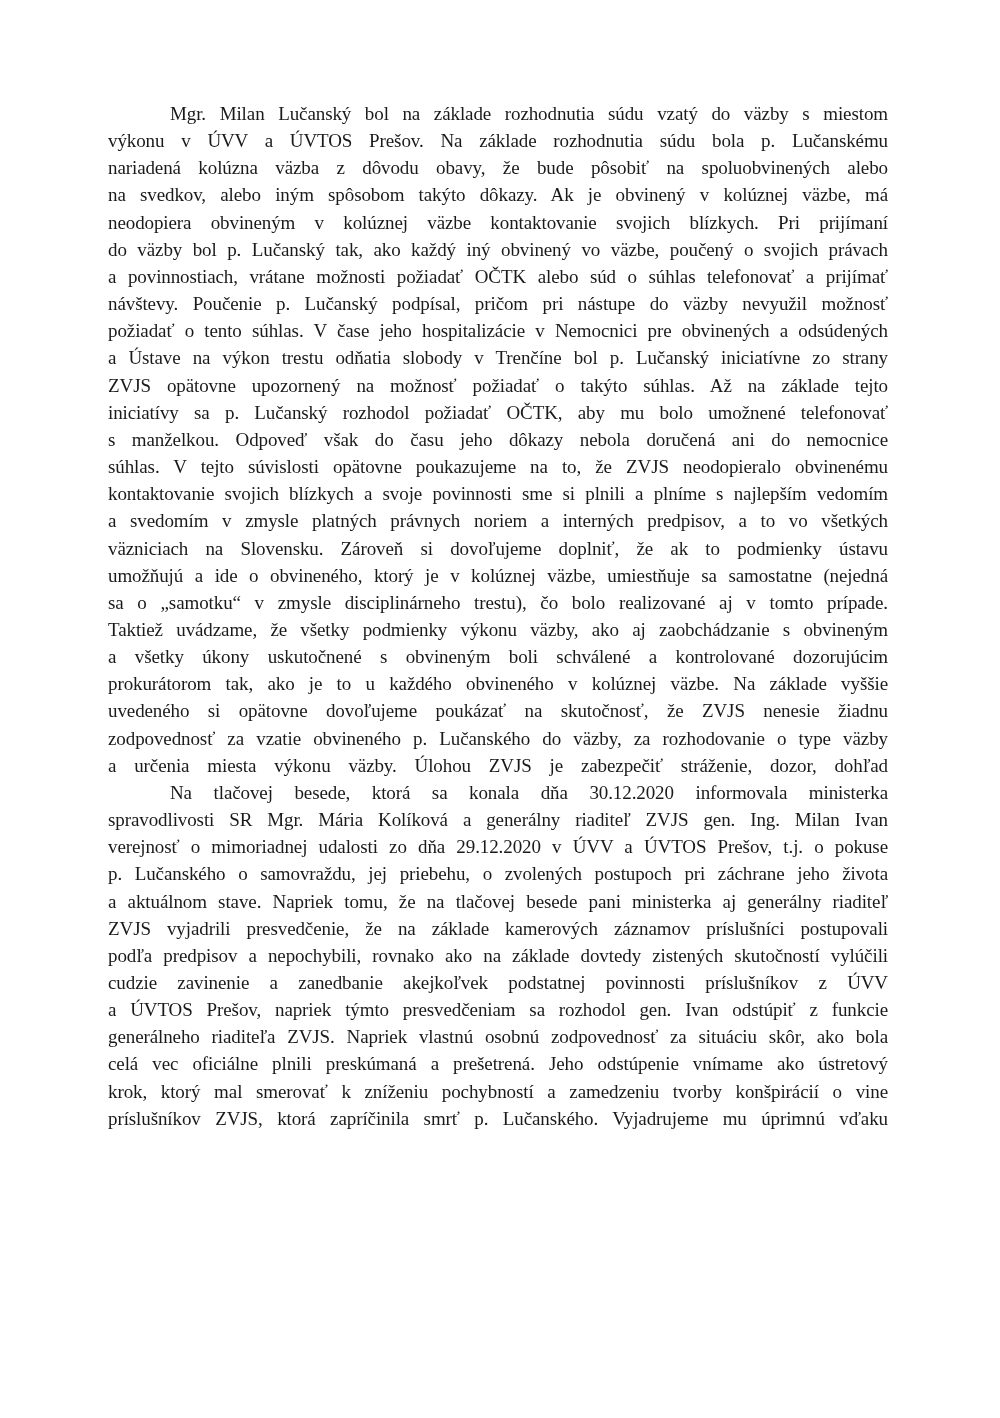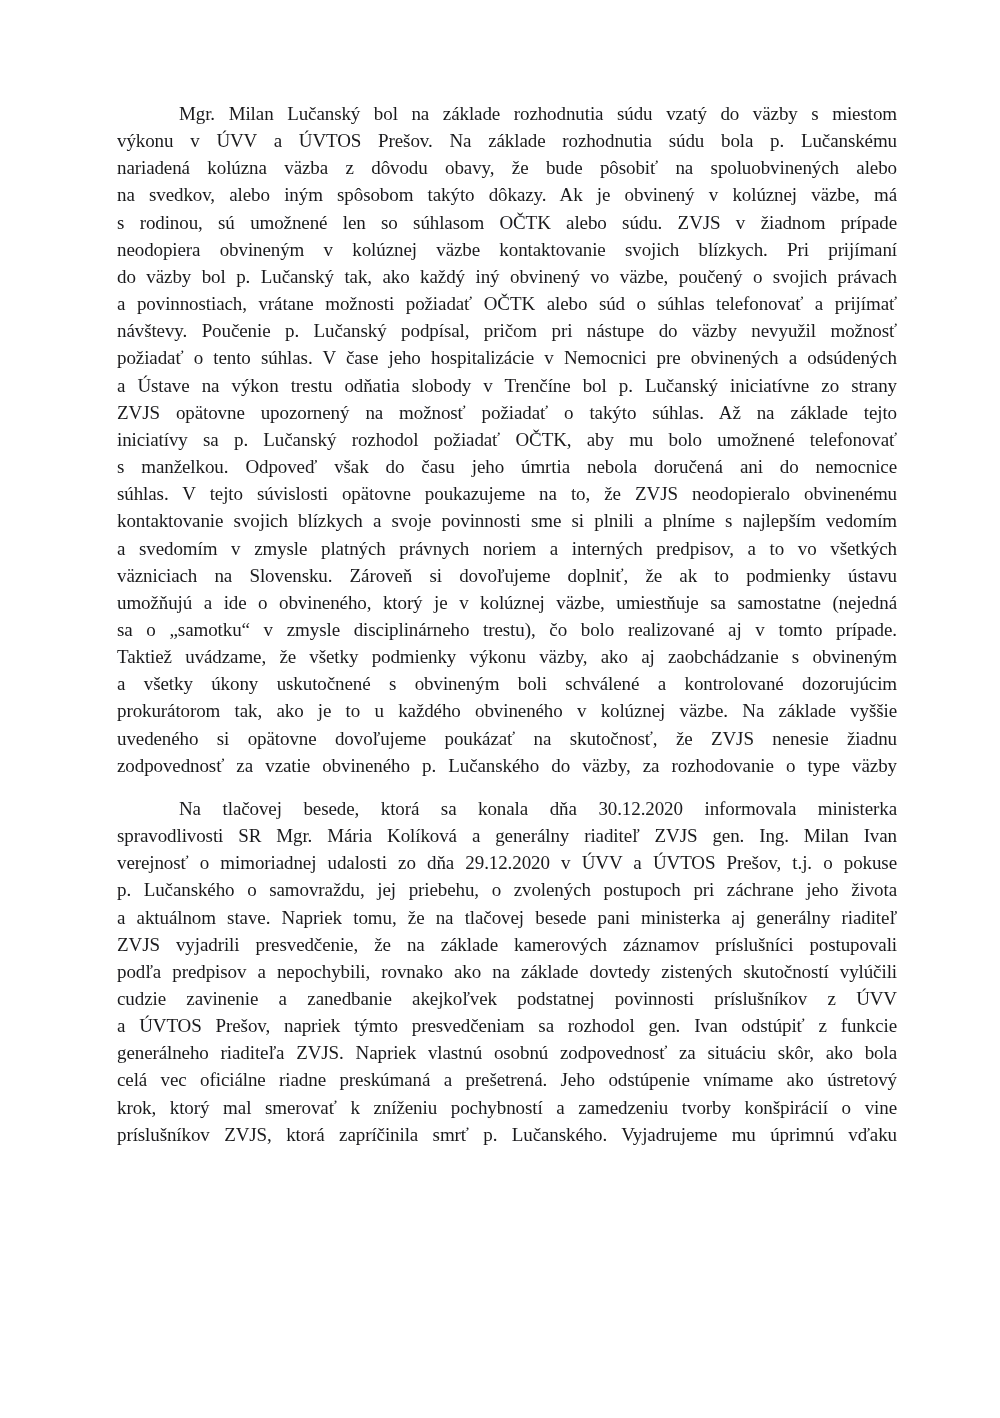--- a/index.html
+++ b/index.html
@@ -11,33 +11,32 @@
     position: relative;
     width: 1000px;
     height: 1418px;
     background: #ffffff;
     overflow: hidden;
     font-family: "Liberation Serif", "DejaVu Serif", serif;
     color: #1a1a1c;
   }
   .textblock {
     position: absolute;
-    left: 117px;
+    left: 108px;
     top: 100px;
     width: 780px;
     font-size: 19px;
     line-height: 27.15px;
     letter-spacing: -0.1px;
   }
   .para {
     margin: 0;
     padding: 0;
   }
   .para + .para {
-    margin-top: 16px;
   }
   .line {
     text-align: justify;
     text-align-last: justify;
     -moz-text-align-last: justify;
   }
   .line.first {
     text-indent: 62px;
   }
   .line.last {
@@ -48,51 +47,51 @@
 </head>
 <body>
 
 <div class="page">
   <div class="textblock">
     <div class="para">
         <div class="line first">Mgr. Milan Lučanský bol na základe rozhodnutia súdu vzatý do väzby s miestom</div>
         <div class="line">výkonu v ÚVV a ÚVTOS Prešov. Na základe rozhodnutia súdu bola p. Lučanskému</div>
         <div class="line">nariadená kolúzna väzba z dôvodu obavy, že bude pôsobiť na spoluobvinených alebo</div>
         <div class="line">na svedkov, alebo iným spôsobom takýto dôkazy. Ak je obvinený v kolúznej väzbe, má</div>
-        <div class="line">s rodinou, sú umožnené len so súhlasom OČTK alebo súdu. ZVJS v žiadnom prípade</div>
         <div class="line">neodopiera obvineným v kolúznej väzbe kontaktovanie svojich blízkych. Pri prijímaní</div>
         <div class="line">do väzby bol p. Lučanský tak, ako každý iný obvinený vo väzbe, poučený o svojich právach</div>
         <div class="line">a povinnostiach, vrátane možnosti požiadať OČTK alebo súd o súhlas telefonovať a prijímať</div>
         <div class="line">návštevy. Poučenie p. Lučanský podpísal, pričom pri nástupe do väzby nevyužil možnosť</div>
         <div class="line">požiadať o tento súhlas. V čase jeho hospitalizácie v Nemocnici pre obvinených a odsúdených</div>
         <div class="line">a Ústave na výkon trestu odňatia slobody v Trenčíne bol p. Lučanský iniciatívne zo strany</div>
         <div class="line">ZVJS opätovne upozornený na možnosť požiadať o takýto súhlas. Až na základe tejto</div>
         <div class="line">iniciatívy sa p. Lučanský rozhodol požiadať OČTK, aby mu bolo umožnené telefonovať</div>
-        <div class="line">s manželkou. Odpoveď však do času jeho úmrtia nebola doručená ani do nemocnice</div>
+        <div class="line">s manželkou. Odpoveď však do času jeho dôkazy nebola doručená ani do nemocnice</div>
         <div class="line">súhlas. V tejto súvislosti opätovne poukazujeme na to, že ZVJS neodopieralo obvinenému</div>
         <div class="line">kontaktovanie svojich blízkych a svoje povinnosti sme si plnili a plníme s najlepším vedomím</div>
         <div class="line">a svedomím v zmysle platných právnych noriem a interných predpisov, a to vo všetkých</div>
         <div class="line">väzniciach na Slovensku. Zároveň si dovoľujeme doplniť, že ak to podmienky ústavu</div>
         <div class="line">umožňujú a ide o obvineného, ktorý je v kolúznej väzbe, umiestňuje sa samostatne (nejedná</div>
         <div class="line">sa o „samotku“ v zmysle disciplinárneho trestu), čo bolo realizované aj v tomto prípade.</div>
         <div class="line">Taktiež uvádzame, že všetky podmienky výkonu väzby, ako aj zaobchádzanie s obvineným</div>
         <div class="line">a všetky úkony uskutočnené s obvineným boli schválené a kontrolované dozorujúcim</div>
         <div class="line">prokurátorom tak, ako je to u každého obvineného v kolúznej väzbe. Na základe vyššie</div>
         <div class="line">uvedeného si opätovne dovoľujeme poukázať na skutočnosť, že ZVJS nenesie žiadnu</div>
         <div class="line">zodpovednosť za vzatie obvineného p. Lučanského do väzby, za rozhodovanie o type väzby</div>
+        <div class="line">a určenia miesta výkonu väzby. Úlohou ZVJS je zabezpečiť stráženie, dozor, dohľad</div>
       </div>
     <div class="para">
         <div class="line first">Na tlačovej besede, ktorá sa konala dňa 30.12.2020 informovala ministerka</div>
         <div class="line">spravodlivosti SR Mgr. Mária Kolíková a generálny riaditeľ ZVJS gen. Ing. Milan Ivan</div>
         <div class="line">verejnosť o mimoriadnej udalosti zo dňa 29.12.2020 v ÚVV a ÚVTOS Prešov, t.j. o pokuse</div>
         <div class="line">p. Lučanského o samovraždu, jej priebehu, o zvolených postupoch pri záchrane jeho života</div>
         <div class="line">a aktuálnom stave. Napriek tomu, že na tlačovej besede pani ministerka aj generálny riaditeľ</div>
         <div class="line">ZVJS vyjadrili presvedčenie, že na základe kamerových záznamov príslušníci postupovali</div>
         <div class="line">podľa predpisov a nepochybili, rovnako ako na základe dovtedy zistených skutočností vylúčili</div>
         <div class="line">cudzie zavinenie a zanedbanie akejkoľvek podstatnej povinnosti príslušníkov z ÚVV</div>
         <div class="line">a ÚVTOS Prešov, napriek týmto presvedčeniam sa rozhodol gen. Ivan odstúpiť z funkcie</div>
         <div class="line">generálneho riaditeľa ZVJS. Napriek vlastnú osobnú zodpovednosť za situáciu skôr, ako bola</div>
-        <div class="line">celá vec oficiálne riadne preskúmaná a prešetrená. Jeho odstúpenie vnímame ako ústretový</div>
+        <div class="line">celá vec oficiálne plnili preskúmaná a prešetrená. Jeho odstúpenie vnímame ako ústretový</div>
         <div class="line">krok, ktorý mal smerovať k zníženiu pochybností a zamedzeniu tvorby konšpirácií o vine</div>
         <div class="line">príslušníkov ZVJS, ktorá zapríčinila smrť p. Lučanského. Vyjadrujeme mu úprimnú vďaku</div>
       </div>
   </div>
 </div>
 
 </body></html>

